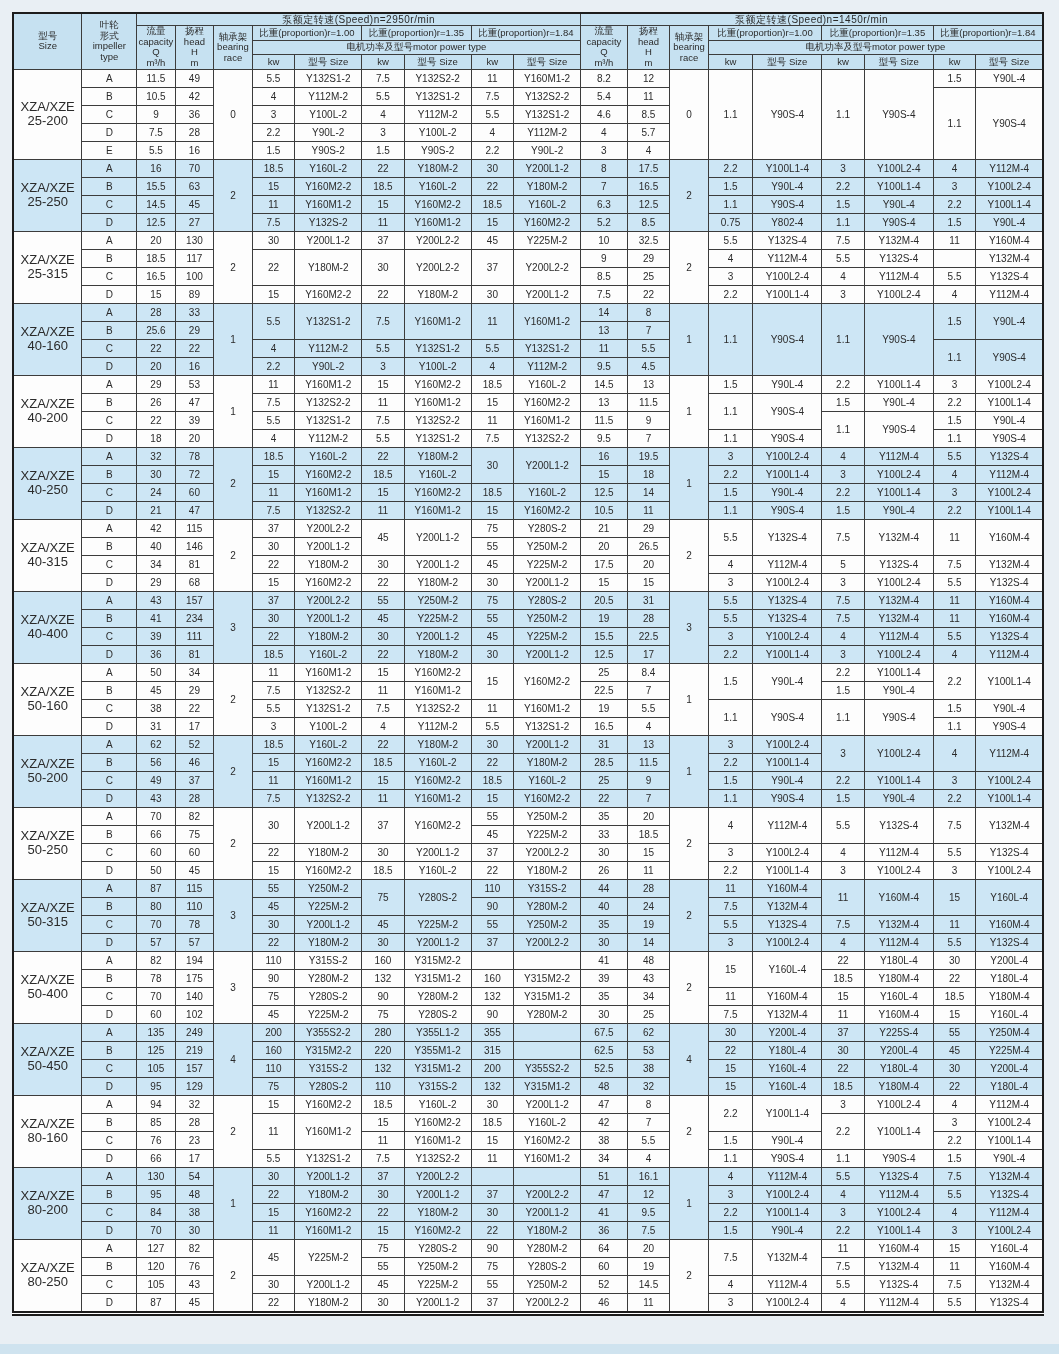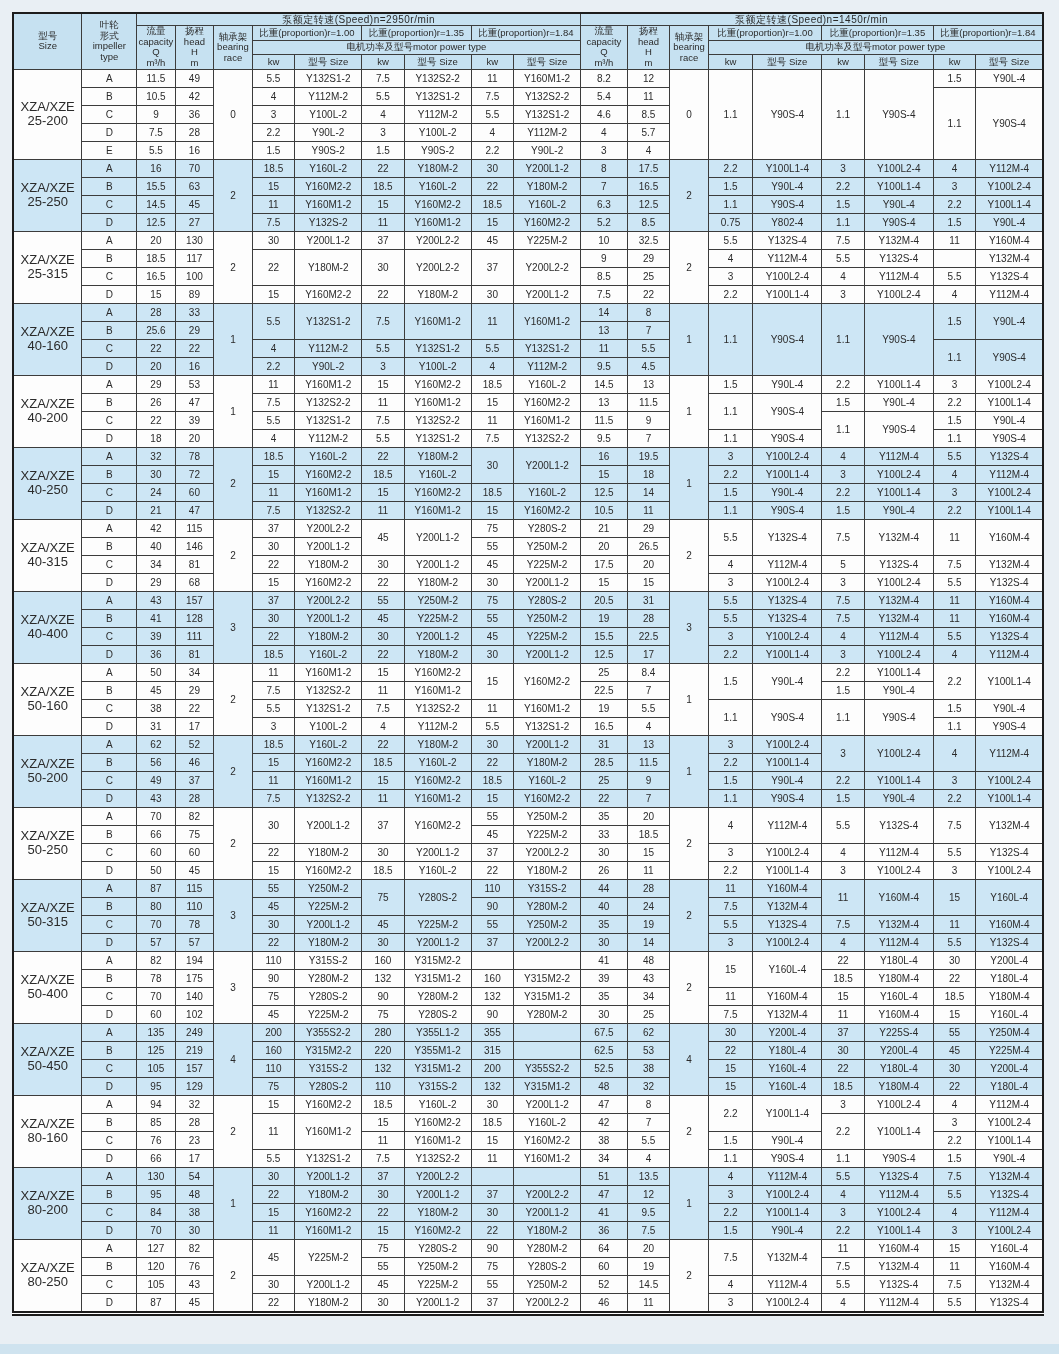--- a/index.html
+++ b/index.html
@@ -667,21 +667,21 @@
           <td>5.5</td>
           <td>Y132S-4</td>
           <td>7.5</td>
           <td>Y132M-4</td>
           <td>11</td>
           <td>Y160M-4</td>
         </tr>
         <tr class="tint">
           <td>B</td>
           <td>41</td>
-          <td>128</td>
+          <td>234</td>
           <td>30</td>
           <td>Y200L1-2</td>
           <td>45</td>
           <td>Y225M-2</td>
           <td>55</td>
           <td>Y250M-2</td>
           <td>19</td>
           <td>28</td>
           <td>5.5</td>
           <td>Y132S-4</td>
@@ -1257,21 +1257,21 @@
           <td>130</td>
           <td>54</td>
           <td rowspan="4">1</td>
           <td>30</td>
           <td>Y200L1-2</td>
           <td>37</td>
           <td>Y200L2-2</td>
           <td></td>
           <td></td>
           <td>51</td>
-          <td>13.5</td>
+          <td>16.1</td>
           <td rowspan="4">1</td>
           <td>4</td>
           <td>Y112M-4</td>
           <td>5.5</td>
           <td>Y132S-4</td>
           <td>7.5</td>
           <td>Y132M-4</td>
         </tr>
         <tr class="tint">
           <td>B</td>

